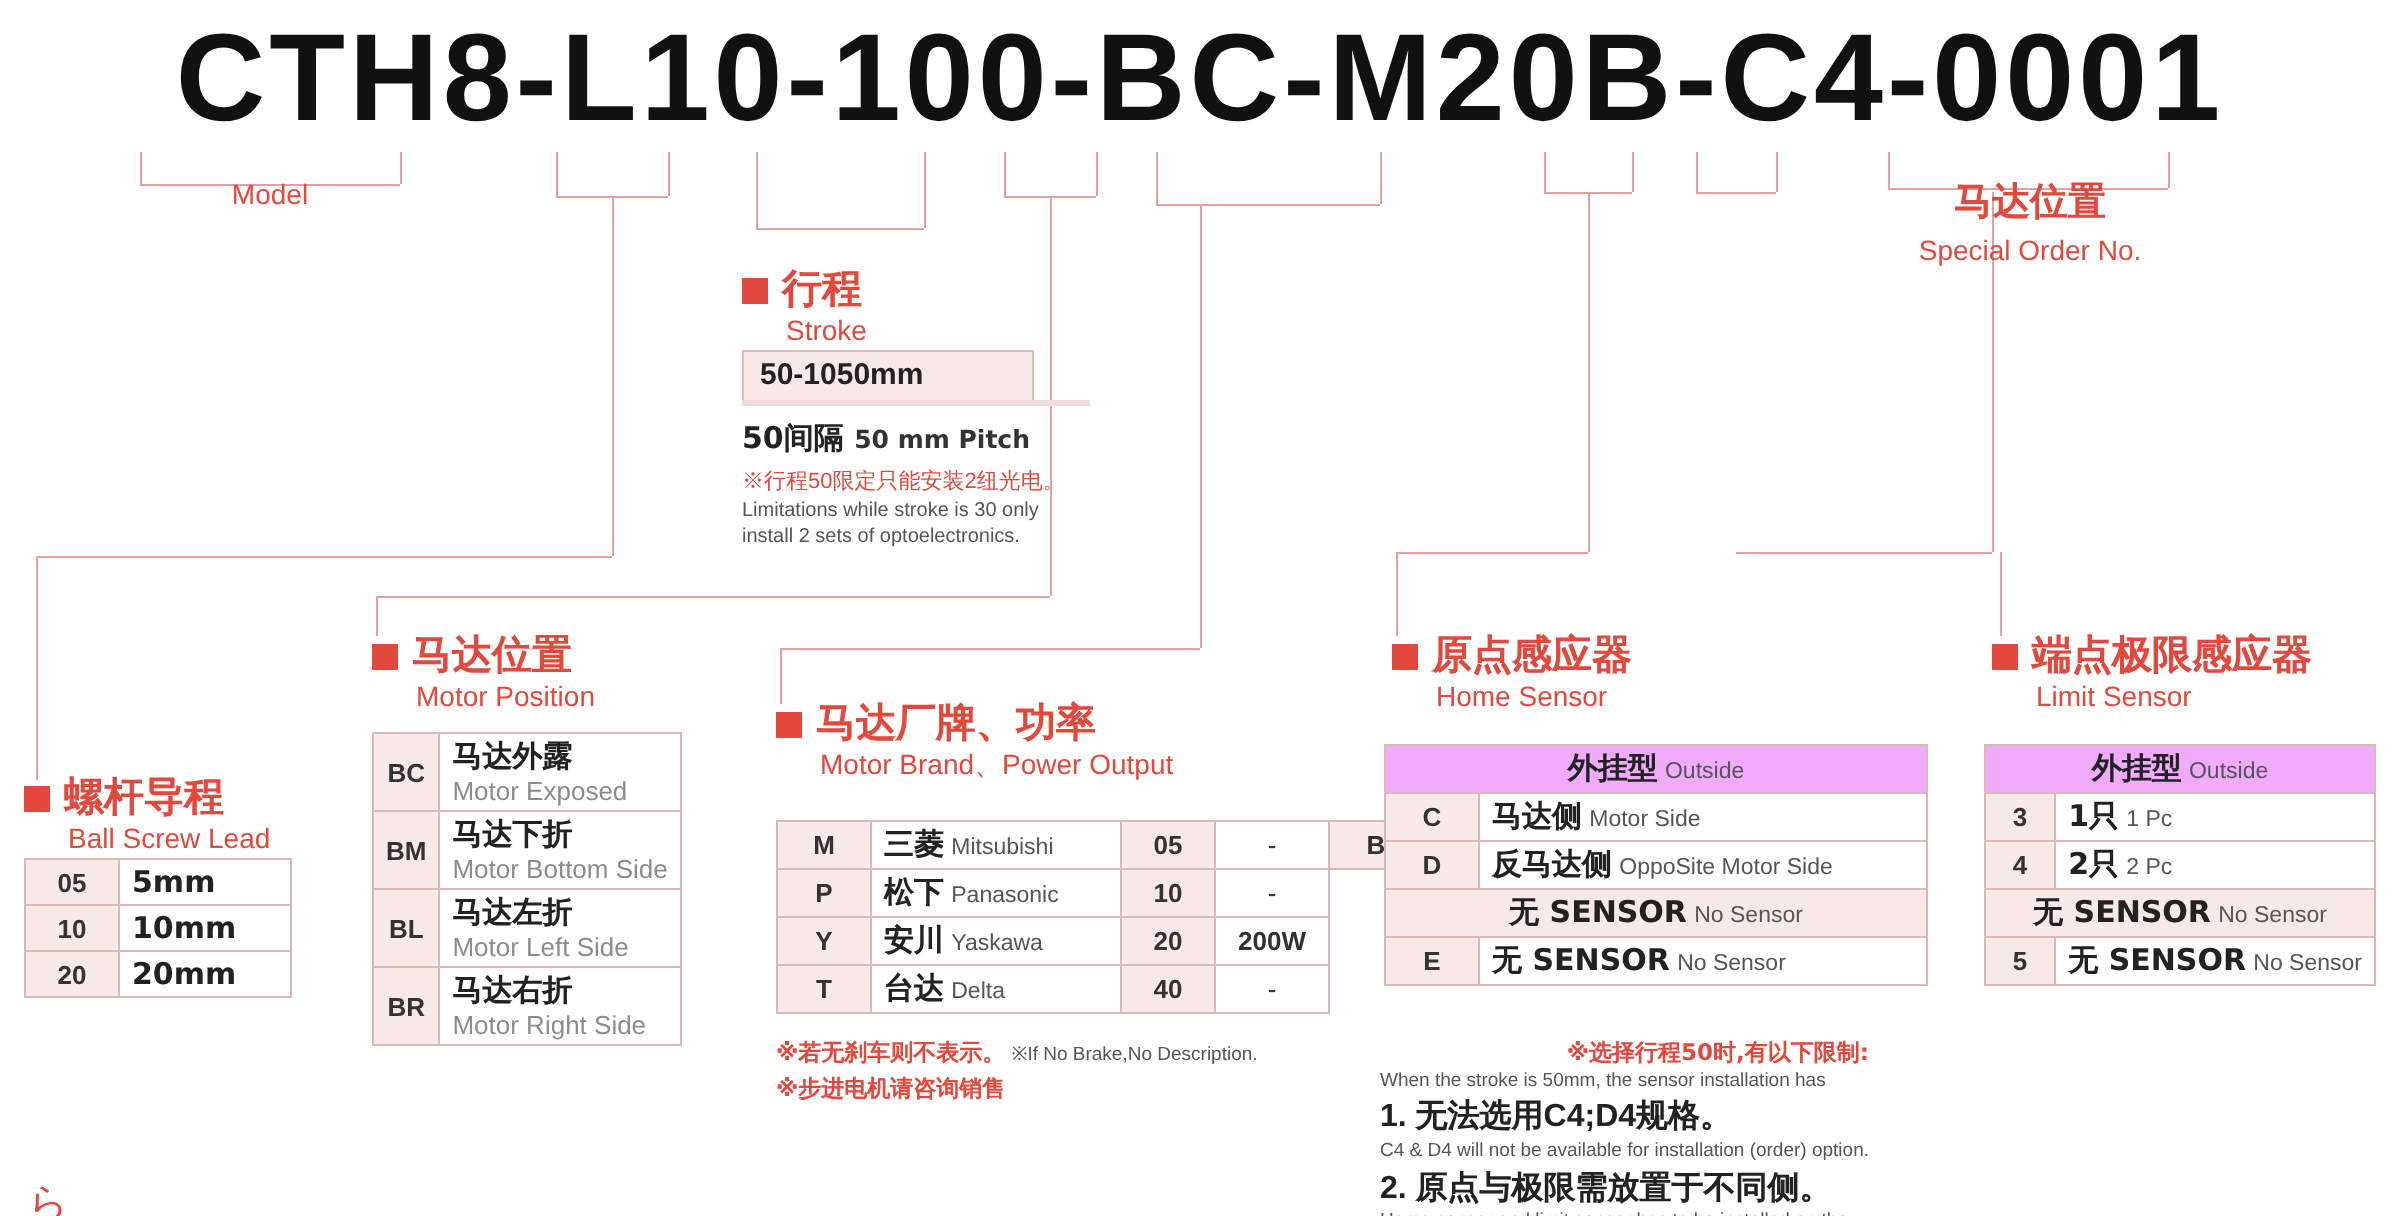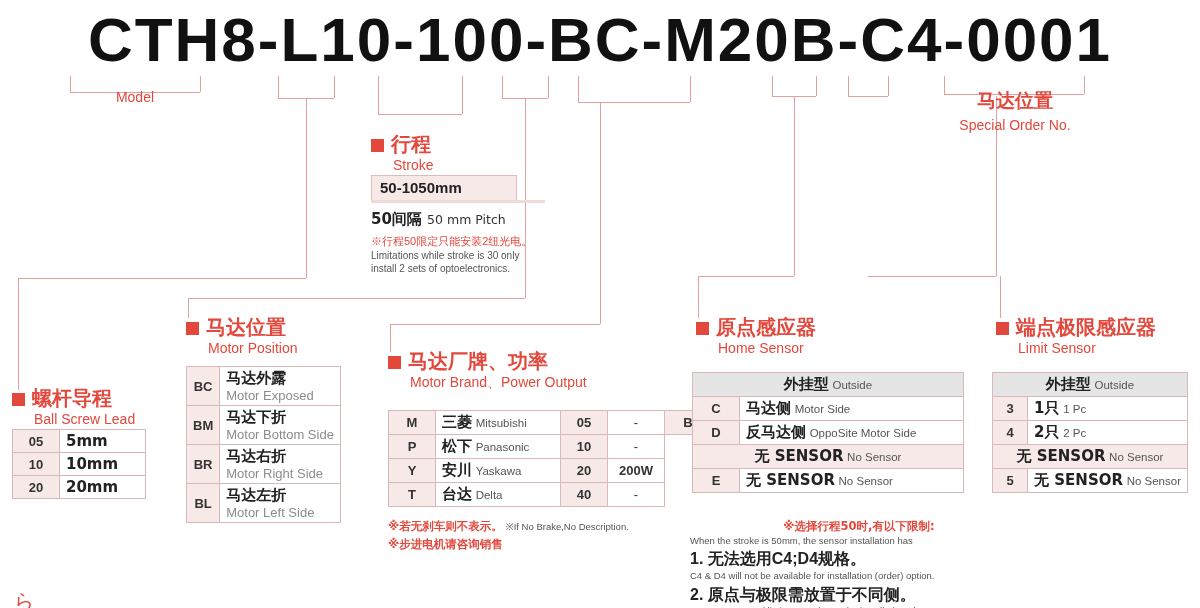--- a/index.html
+++ b/index.html
@@ -50,35 +50,35 @@
     white-space:nowrap;
   }
   td.code{
     background:#f7e9e7;text-align:center;font-size:15px;font-weight:bold;color:#333;width:34px;
   }
   td.val{background:#ffffff;}
   .cnbig{font-size:15px;font-weight:bold;color:#222;font-family:"DejaVu Sans", sans-serif;}
   .ensm{font-size:13px;color:#8c8c8c;}
   .ensm2{font-size:11.5px;color:#555;}
   .hdr{
-    background:#e5e5e5;text-align:center;
+    background:#f0abfc;text-align:center;
   }
   .hdr .cnbig{font-size:15px;}
   .nosensor{background:#f7e9e7;text-align:center;}
 
   
   #strokeBox{
     position:absolute;left:371px;top:175px;width:144px;height:24px;background:#f7e9e7;border:1px solid #e0bdbb;
   }
   #strokeBox span{
     display:block;padding:3px 8px;font-size:15px;font-weight:bold;color:#222;
   }
   #strokeUnderline{position:absolute;left:371px;top:200px;width:174px;height:3px;background:#f0dbd9;}
   #strokePitch{position:absolute;left:371px;top:210px;font-size:15px;font-weight:bold;color:#222;white-space:nowrap;font-family:"DejaVu Sans", sans-serif;}
-  #strokePitch .sub{font-size:12.5px;font-weight:normal;color:#333;margin-top:32px;}
+  #strokePitch .sub{font-size:12.5px;font-weight:bold;color:#333;margin-top:32px;}
   .note{position:absolute;font-size:11px;color:#e2483c;line-height:1.35;white-space:nowrap;}
   .note .en{color:#555;font-size:10px;}
   .noteblk{position:absolute;font-size:11px;line-height:1.35;}
   .noteblk .r{color:#e2483c;font-size:11.5px;font-weight:bold;font-family:"DejaVu Sans", sans-serif;text-align:right;}
   .noteblk .g{color:#555;font-size:9.5px;}
   .noteblk .k{color:#222;font-size:16px;font-weight:bold;font-family:Liberation Sans, sans-serif;}
   #cornerMark{position:absolute;left:14px;top:588px;font-size:20px;color:#e2483c;font-family:"DejaVu Sans", sans-serif;}
 </style>
 </head>
 <body>
@@ -197,31 +197,31 @@
     </td>
   </tr>
   <tr>
     <td class="code">BM</td>
     <td class="val">
       <div class="cnbig">马达下折</div>
       <div class="ensm">Motor Bottom Side</div>
     </td>
   </tr>
   <tr>
+    <td class="code">BL</td>
+    <td class="val">
+      <div class="cnbig">马达左折</div>
+      <div class="ensm">Motor Left Side</div>
+    </td>
+  </tr>
+  <tr>
     <td class="code">BR</td>
     <td class="val">
       <div class="cnbig">马达右折</div>
       <div class="ensm">Motor Right Side</div>
-    </td>
-  </tr>
-  <tr>
-    <td class="code">BL</td>
-    <td class="val">
-      <div class="cnbig">马达左折</div>
-      <div class="ensm">Motor Left Side</div>
     </td>
   </tr>
 </tbody>
   </table>
 
 <div class="grp" style="left:388px;top:352px;">
   <div class="sq"></div>
   <div class="cn">马达厂牌、功率</div>
   <div class="en">Motor Brand、Power Output</div>
 </div>

